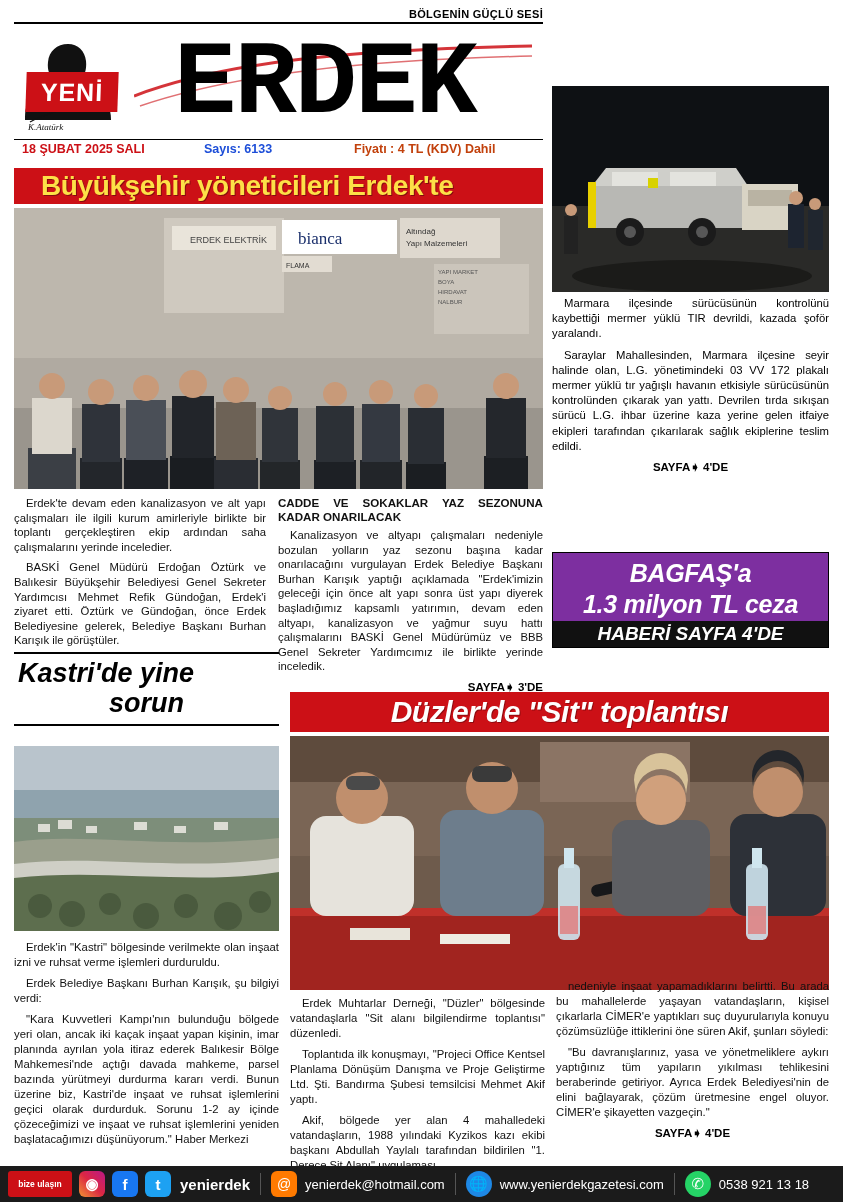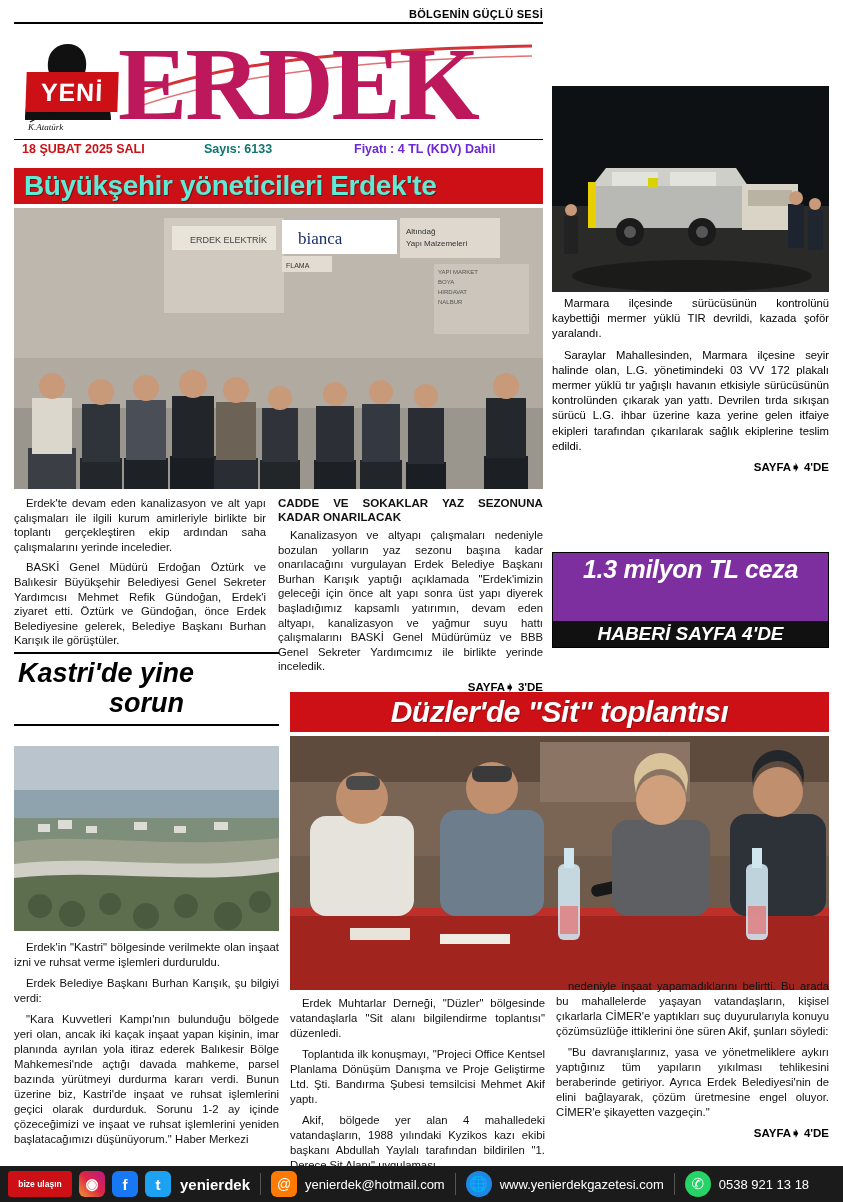--- a/index.html
+++ b/index.html
@@ -29,46 +29,46 @@
   }
   .ataturk svg { width: 100%; height: 100%; }
   .mh-yeni {
     position: absolute; left: 12px; top: 48px; width: 92px; height: 40px;
     background: #cc1016; color: #fff; font-weight: bold; font-size: 25px;
     letter-spacing: 1px; display: flex; align-items: center; justify-content: center;
     transform: skewX(-2deg);
   }
   .mh-erdek {
     position: absolute; left: 104px; top: 8px; width: 420px; height: 104px;
-    color: #be185d; font-family: Liberation Serif, serif; font-weight: bold;
+    color: #000000; font-family: Liberation Mono, monospace; font-weight: bold;
     font-size: 104px; line-height: 104px; letter-spacing: -2px;
-    text-align: left; padding-right: 6px;
+    text-align: center; padding-right: 6px;
   }
   .mh-swoosh {
     position: absolute; left: 120px; top: 20px; width: 400px; height: 80px;
     pointer-events: none;
   }
 
   
   .infobar {
     position: absolute; left: 14px; top: 142px; width: 529px; height: 24px;
     display: flex; font-size: 12.5px; font-weight: bold;
   }
   .infobar .date { color: #cc1016; width: 190px; padding-left: 8px; }
-  .infobar .issue { color: #0f766e; width: 150px; }
-  .infobar .price { color: #6d28d9; flex: 1; }
+  .infobar .issue { color: #1d4ed8; width: 150px; }
+  .infobar .price { color: #c2410c; flex: 1; }
 
   
   .headline-banner {
     position: absolute; left: 14px; top: 168px; width: 529px; height: 36px;
     background: #cc1016;
   }
   .headline-banner .t {
-    color: #5eead4; font-size: 28px; font-weight: bold; line-height: 36px;
-    padding-left: 10px; letter-spacing: -.4px;
+    color: #fde047; font-size: 28px; font-weight: bold; line-height: 36px;
+    padding-left: 27px; letter-spacing: -.4px;
     text-shadow: 1px 1px 0 rgba(0,0,0,.35);
   }
 
   
   .photo { position: absolute; overflow: hidden; background: #8c8f92; }
 
   #photo-main { left: 14px; top: 208px; width: 529px; height: 281px; }
 
   
   .col-text { position: absolute; font-size: 11.3px; line-height: 14.6px; color: #111; text-align: justify; }
@@ -87,21 +87,21 @@
     padding: 5px 4px 7px 4px; background: #fff;
   }
   .r-headline .l1, .r-headline .l2 {
     font-size: 21px; font-weight: bold; font-style: italic; line-height: 25px;
     color: #000; letter-spacing: -.3px;
   }
   .r-headline .l2 { padding-left: 28px; }
   #photo-tir { position: absolute; left: 552px; top: 86px; width: 277px; height: 206px; }
   #rtext { position: absolute; left: 552px; top: 296px; width: 277px; font-size: 11.3px; line-height: 15.2px; text-align: justify; }
   #rtext p { margin-bottom: 6px; text-indent: 12px; }
-  .sayfa-right { text-align: right; font-weight: bold; }
+  .sayfa-right { text-align: center; font-weight: bold; }
 
   
   .bagfas {
     position: absolute; left: 552px; top: 552px; width: 277px; height: 96px;
     background: #7d2fa0; border: 1px solid #000;
   }
   .bagfas .l1 {
     color: #fff; font-size: 25px; font-weight: bold; font-style: italic;
     text-align: center; padding-top: 6px; letter-spacing: -.3px;
   }
@@ -329,20 +329,21 @@
   <div id="rtext">
     <p>Marmara ilçesinde sürücüsünün kontrolünü kaybettiği mermer yüklü TIR devrildi, kazada şoför yaralandı.</p>
     <p>Saraylar Mahallesinden, Marmara ilçesine seyir halinde olan, L.G. yönetimindeki 03 VV 172 plakalı mermer yüklü tır yağışlı havanın etkisiyle sürücüsünün kontrolünden çıkarak yan yattı. Devrilen tırda sıkışan sürücü L.G. ihbar üzerine kaza yerine gelen itfaiye ekipleri tarafından çıkarılarak sağlık ekiplerine teslim edildi.</p>
     <div class="sayfa-right">
       <span class="sayfa">SAYFA</span><span class="sayfa arrow">➧</span>
       <span class="sayfa">4'DE</span>
     </div>
   </div>
 
   <div class="bagfas">
+    <div class="l1">BAGFAŞ'a</div>
     <div class="l2">1.3 milyon TL ceza</div>
     <div class="strip">HABERİ SAYFA 4'DE</div>
   </div>
 
   <div class="kastri-head">
     <div class="l1">Kastri'de yine</div>
     <div class="l2">sorun</div>
   </div>
 
   <div class="photo" id="photo-kastri">

